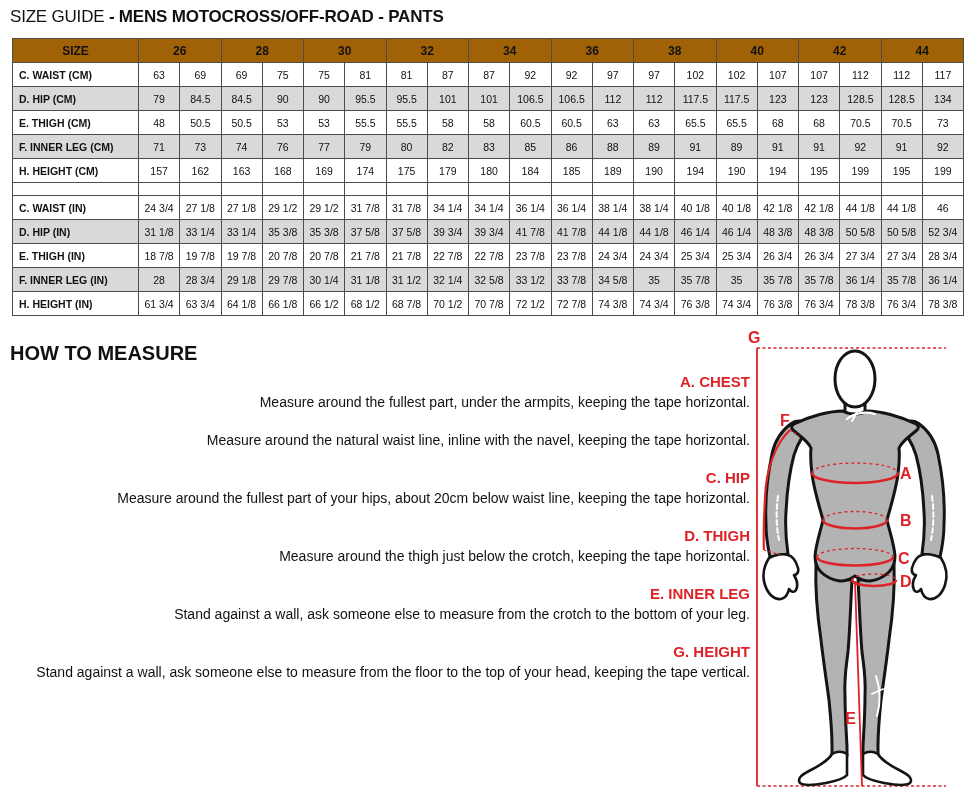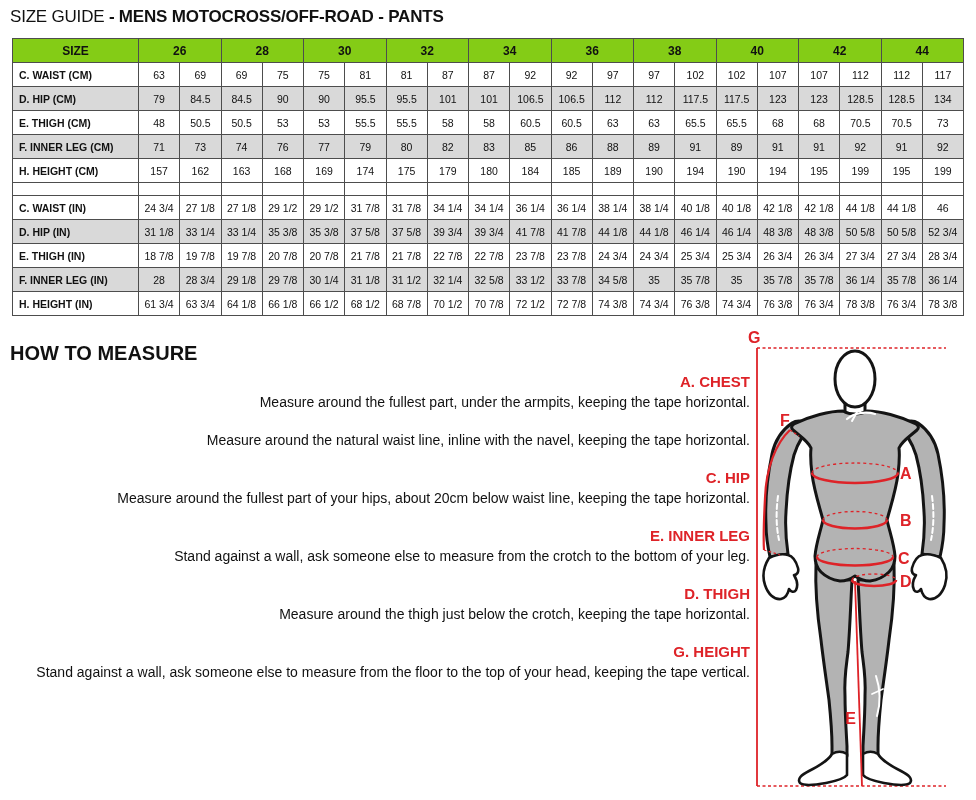--- a/index.html
+++ b/index.html
@@ -18,21 +18,21 @@
   
   table.size-table {
     position:absolute; left:12px; top:38px; width:952px;
     border-collapse:collapse; table-layout:fixed;
   }
   table.size-table th, table.size-table td {
     border:1px solid #4d4d4d; text-align:center; vertical-align:middle;
     font-size:10.5px; height:24px; padding:0 1px; overflow:hidden; white-space:nowrap;
     background:#fff;
   }
-  table.size-table thead th { background:#84cc16; font-weight:700; font-size:12px; }
+  table.size-table thead th { background:#a16207; font-weight:700; font-size:12px; }
   table.size-table td.lbl { text-align:left; padding-left:6px; font-weight:700; }
   table.size-table tr.shaded td { background:#d9d9d9; }
   table.size-table tr.spacer td { height:13px; background:#fff; }
 
   
   .htm-title { position:absolute; left:10px; top:342px; font-size:20px; font-weight:700; }
   .sections { position:absolute; left:18px; top:374px; width:732px;text-align:right; }
   .sec h3 { font-size:15px; line-height:16px; font-weight:700; color:#de2328; margin:0 0 4px 0; }
   .sec p  { font-size:14px; line-height:17px; color:#111; margin:0 0 21px 0; }
 
@@ -334,26 +334,26 @@
       <p>Measure around the fullest part, under the armpits, keeping the tape horizontal.</p>
     </div>
     <div class="sec">
       <p>Measure around the natural waist line, inline with the navel, keeping the tape horizontal.</p>
     </div>
     <div class="sec">
       <h3>C. HIP</h3>
       <p>Measure around the fullest part of your hips, about 20cm below waist line, keeping the tape horizontal.</p>
     </div>
     <div class="sec">
+      <h3>D. THIGH</h3>
+      <p>Measure around the thigh just below the crotch, keeping the tape horizontal.</p>
+    </div>
+    <div class="sec">
       <h3>E. INNER LEG</h3>
       <p>Stand against a wall, ask someone else to measure from the crotch to the bottom of your leg.</p>
-    </div>
-    <div class="sec">
-      <h3>D. THIGH</h3>
-      <p>Measure around the thigh just below the crotch, keeping the tape horizontal.</p>
     </div>
     <div class="sec">
       <h3>G. HEIGHT</h3>
       <p>Stand against a wall, ask someone else to measure from the floor to the top of your head, keeping the tape vertical.</p>
     </div>
   </div>
 
   <svg class="figure" viewBox="0 0 240 472">
 
     <g stroke="#de2328" fill="none">

